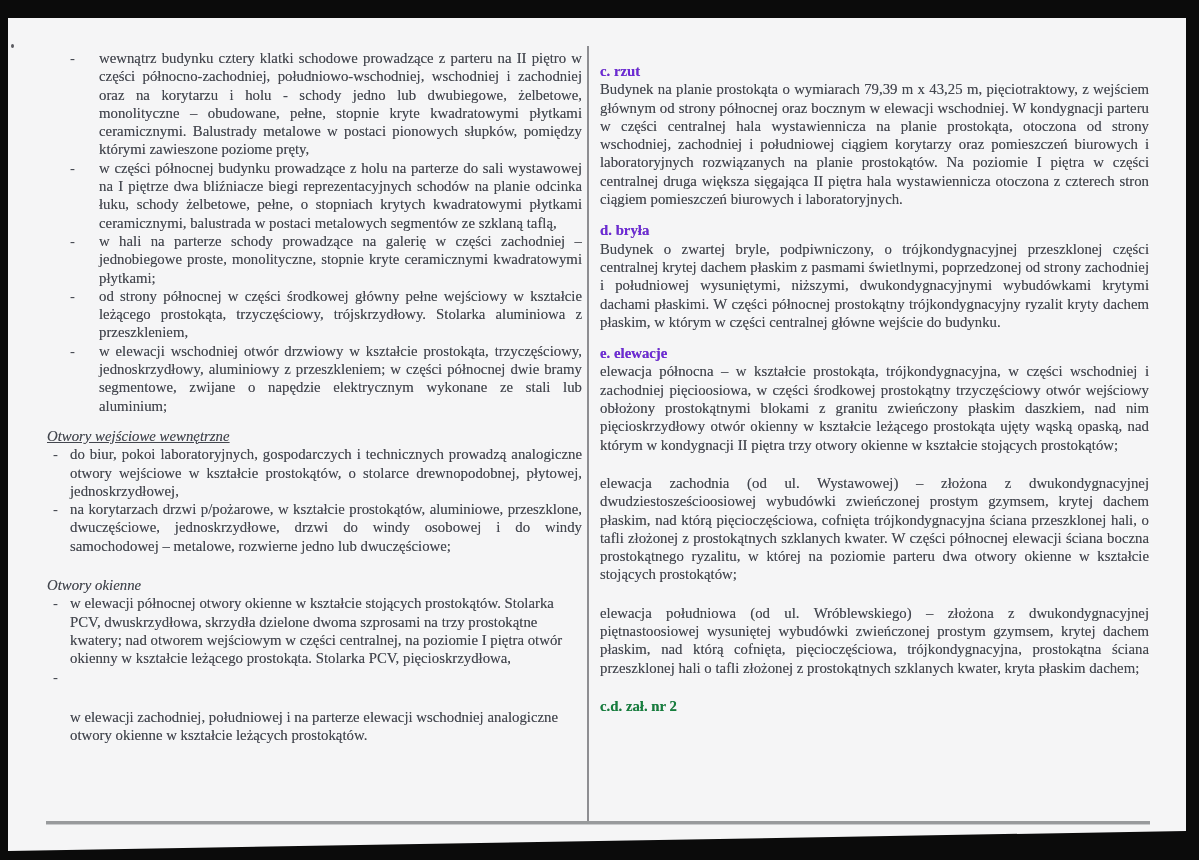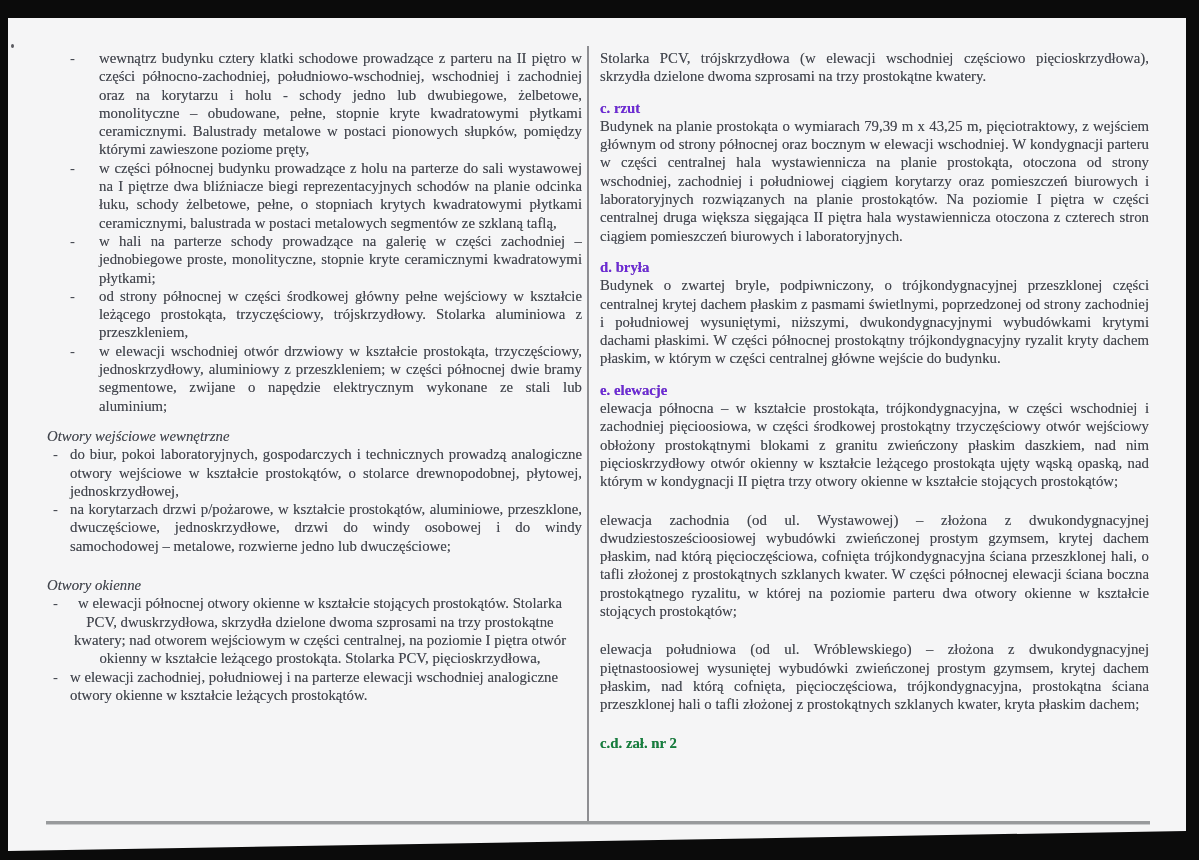--- a/index.html
+++ b/index.html
@@ -38,21 +38,21 @@
   h3,h4{margin:0;font-size:14.8px;line-height:18.3px;color:#6d28d9;}
   .otwory{font-weight:bold;text-decoration:underline;margin-top:14px;}
   .subtitle{font-style:italic;}
   .bullet{display:flex;margin:0;}
   .bullet .dash{flex-shrink:0;text-align:left;}
   .bullet-a{margin-left:21px;}
   .bullet-a .dash{width:31px;padding-left:2px;box-sizing:border-box;}
   .bullet-a .txt{width:483px;font-family:Liberation Serif, serif;}
   .bullet-b .dash{width:23px;padding-left:6px;box-sizing:border-box;}
   .bullet-b .txt{width:512px;}
-  .mt1{margin-top:12px;}
+  .mt1{margin-top:12px;text-decoration:underline;}
   .mt2{margin-top:21px;}
   .gap{margin-top:13px;}
   .gap-lg{margin-top:20px;}
   .footer-note{font-weight:bold;color:#15803d;margin-top:20px;}
   .txt, p, h3, h4{text-shadow:0 0 0.5px rgba(67,70,78,0.55);}
 </style>
 </head>
 <body>
 
 <div class="page">
@@ -91,30 +91,29 @@
       <p class="txt just">do biur, pokoi laboratoryjnych, gospodarczych i technicznych prowadzą analogiczne otwory wejściowe w kształcie prostokątów, o stolarce drewnopodobnej, płytowej, jednoskrzydłowej,</p>
     </div>
     <div class="bullet bullet-b">
       <span class="dash">-</span>
       <p class="txt just">na korytarzach drzwi p/pożarowe, w kształcie prostokątów, aluminiowe, przeszklone, dwuczęściowe, jednoskrzydłowe, drzwi do windy osobowej i do windy samochodowej – metalowe, rozwierne jedno lub dwuczęściowe;</p>
     </div>
 
     <p class="subtitle mt2">Otwory okienne</p>
     <div class="bullet bullet-b">
       <span class="dash">-</span>
-      <p class="txt" style="width:500px;text-align:center;">w elewacji północnej otwory okienne w kształcie stojących prostokątów. Stolarka PCV, dwuskrzydłowa, skrzydła dzielone dwoma szprosami na trzy prostokątne kwatery; nad otworem wejściowym w części centralnej, na poziomie I piętra otwór okienny w kształcie leżącego prostokąta. Stolarka PCV, pięcioskrzydłowa,</p>
+      <p class="txt" style="width:500px;">w elewacji północnej otwory okienne w kształcie stojących prostokątów. Stolarka PCV, dwuskrzydłowa, skrzydła dzielone dwoma szprosami na trzy prostokątne kwatery; nad otworem wejściowym w części centralnej, na poziomie I piętra otwór okienny w kształcie leżącego prostokąta. Stolarka PCV, pięcioskrzydłowa,</p>
     </div>
     <div class="bullet bullet-b">
       <span class="dash">-</span>
-      <p class="txt" style="width:500px;">w elewacji zachodniej, południowej i na parterze elewacji wschodniej analogiczne otwory okienne w kształcie leżących prostokątów.</p>
+      <p class="txt" style="width:500px;margin-top:40px;">w elewacji zachodniej, południowej i na parterze elewacji wschodniej analogiczne otwory okienne w kształcie leżących prostokątów.</p>
     </div>
   </div>
 
   <div class="col col-right">
-    <p class="just">Stolarka PCV, trójskrzydłowa (w elewacji wschodniej częściowo pięcioskrzydłowa), skrzydła dzielone dwoma szprosami na trzy prostokątne kwatery.</p>
 
     <h4 class="gap">c. rzut</h4>
     <p class="just">Budynek na planie prostokąta o wymiarach 79,39 m x 43,25 m, pięciotraktowy, z wejściem głównym od strony północnej oraz bocznym w elewacji wschodniej. W kondygnacji parteru w części centralnej hala wystawiennicza na planie prostokąta, otoczona od strony wschodniej, zachodniej i południowej ciągiem korytarzy oraz pomieszczeń biurowych i laboratoryjnych rozwiązanych na planie prostokątów. Na poziomie I piętra w części centralnej druga większa sięgająca II piętra hala wystawiennicza otoczona z czterech stron ciągiem pomieszczeń biurowych i laboratoryjnych.</p>
 
     <h4 class="gap">d. bryła</h4>
     <p class="just">Budynek o zwartej bryle, podpiwniczony, o trójkondygnacyjnej przeszklonej części centralnej krytej dachem płaskim z pasmami świetlnymi, poprzedzonej od strony zachodniej i południowej wysuniętymi, niższymi, dwukondygnacyjnymi wybudówkami krytymi dachami płaskimi. W części północnej prostokątny trójkondygnacyjny ryzalit kryty dachem płaskim, w którym w części centralnej główne wejście do budynku.</p>
 
     <h4 class="gap">e. elewacje</h4>
     <p class="just"><span class="it">elewacja północna</span><span> – w kształcie prostokąta, trójkondygnacyjna, w części wschodniej i zachodniej pięcioosiowa, w części środkowej prostokątny trzyczęściowy otwór wejściowy obłożony prostokątnymi blokami z granitu zwieńczony płaskim daszkiem, nad nim pięcioskrzydłowy otwór okienny w kształcie leżącego prostokąta ujęty wąską opaską, nad którym w kondygnacji II piętra trzy otwory okienne w kształcie stojących prostokątów;</span></p>
 

